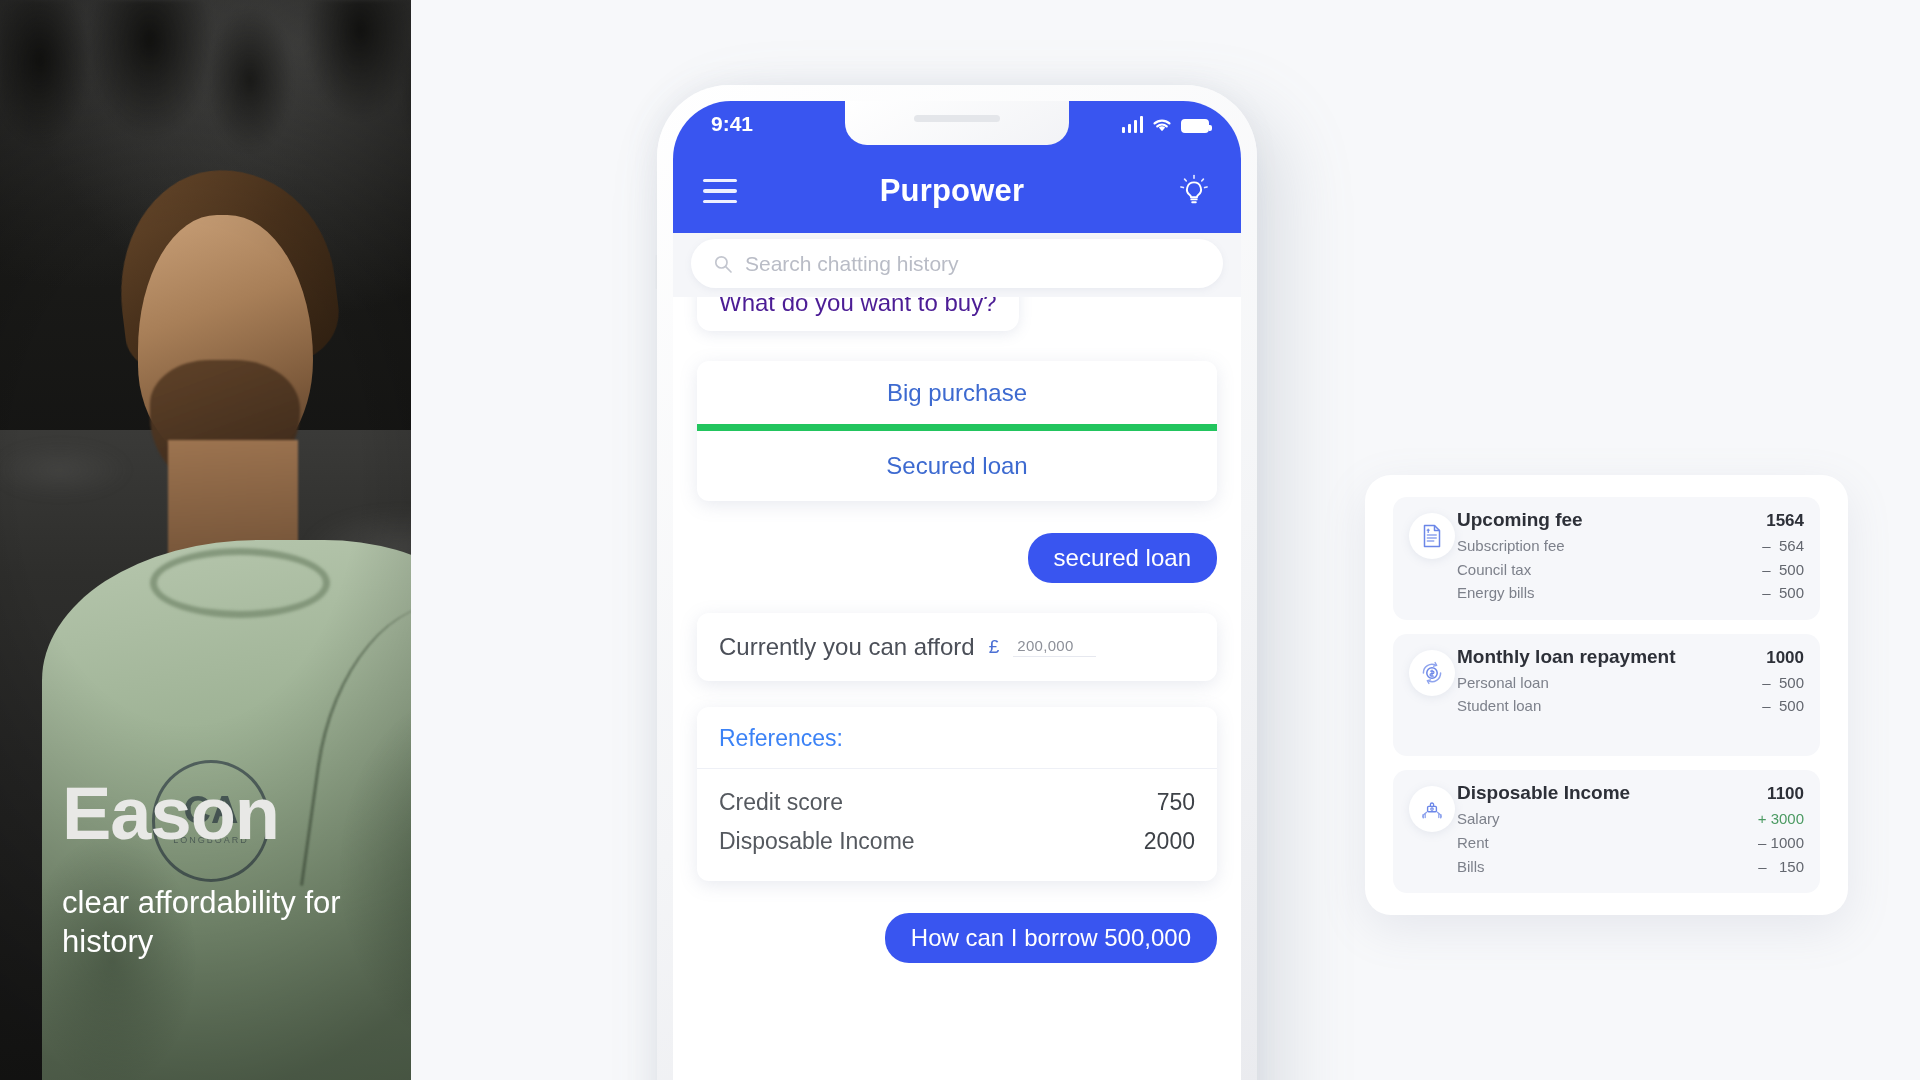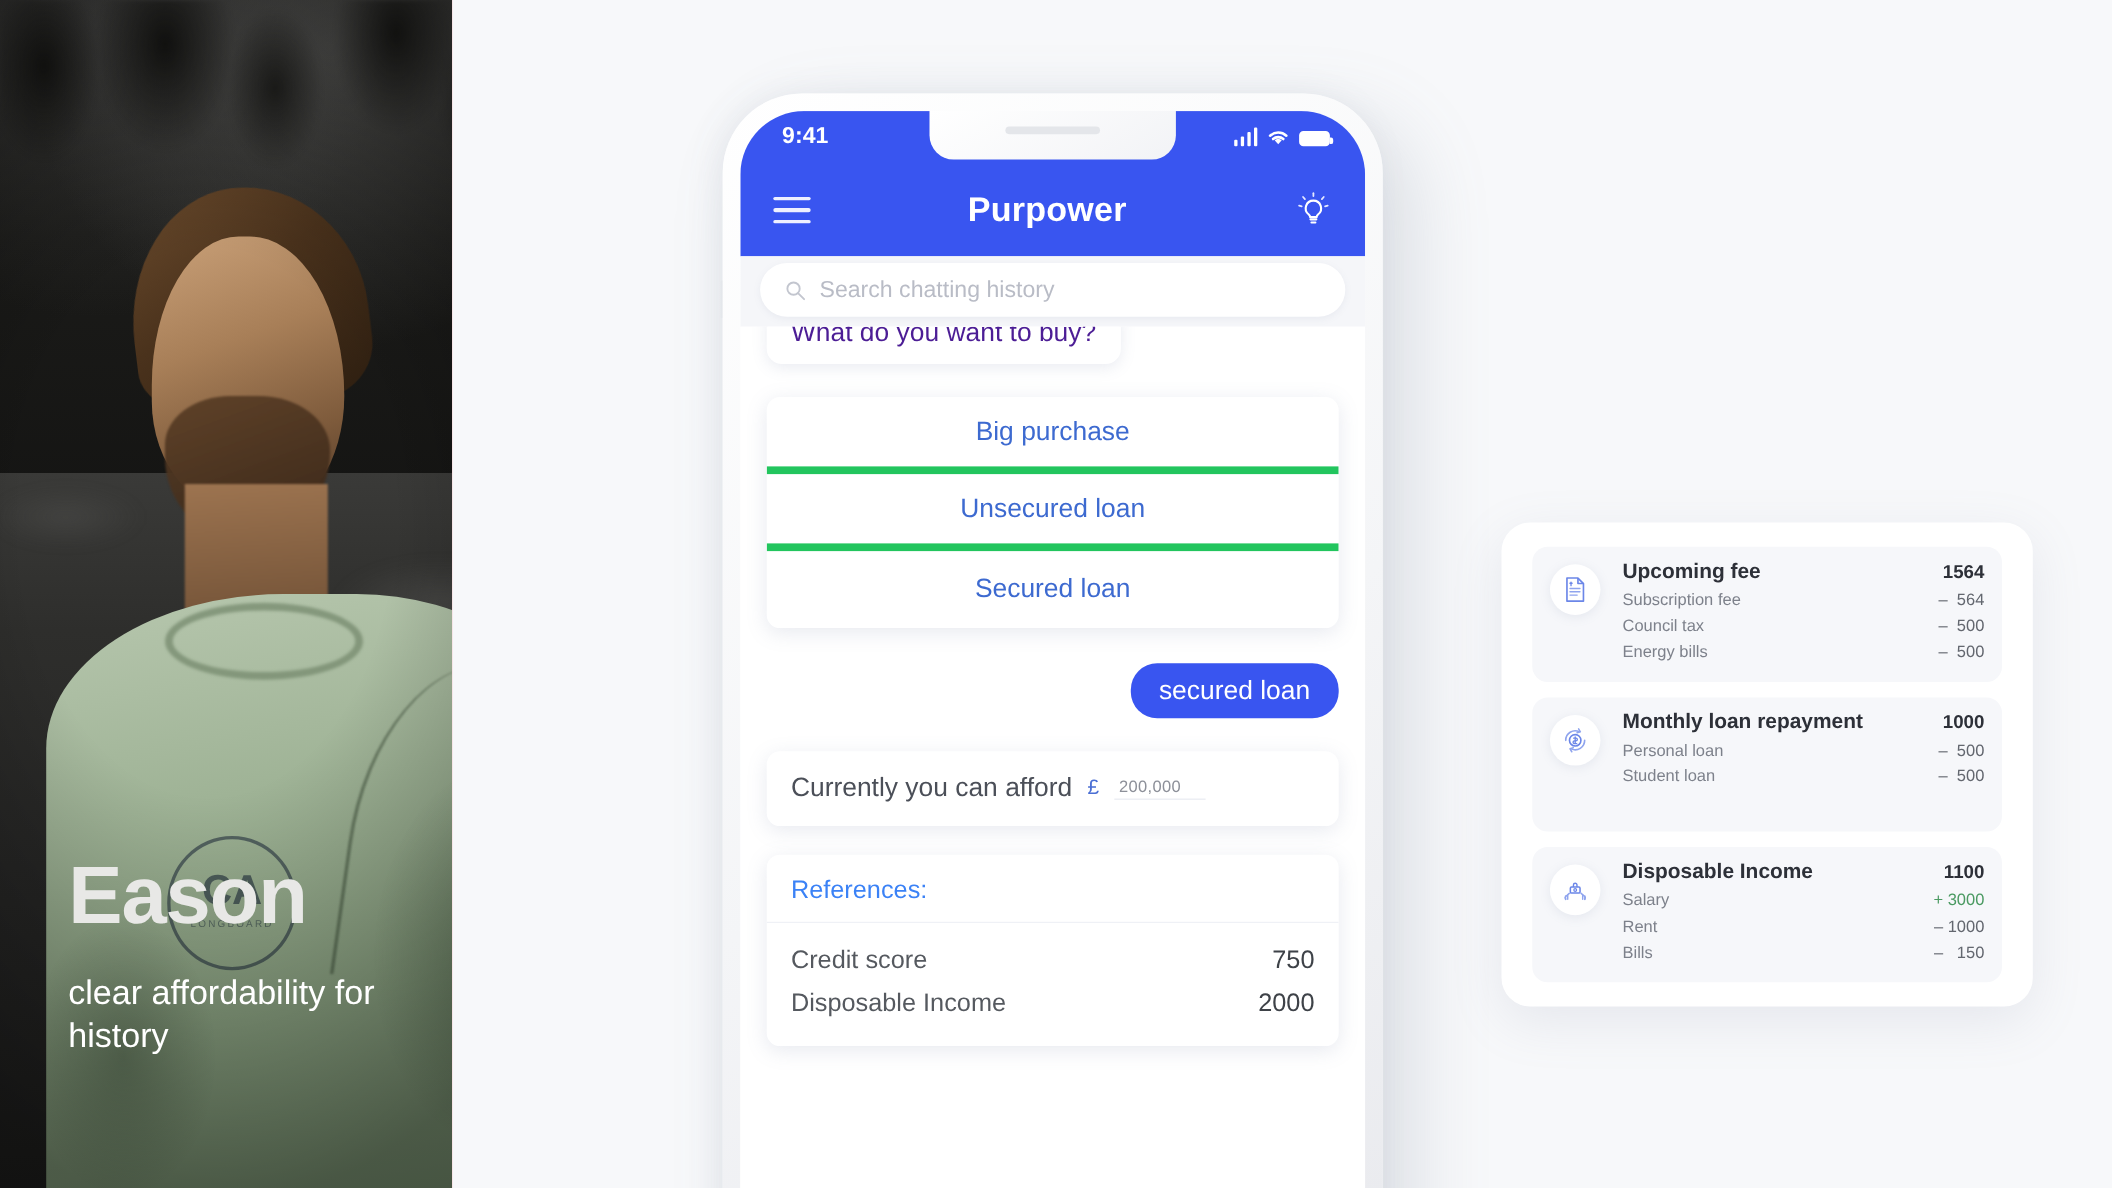--- a/index.html
+++ b/index.html
@@ -269,21 +269,21 @@
   .panel {
     position: absolute; left: 1365px; top: 475px;
     width: 483px; height: 440px;
     background: #ffffff; border-radius: 26px;
     box-shadow: 0 14px 46px rgba(125,138,165,.14);
     padding: 22px 28px;
     display: flex; flex-direction: column; gap: 14px;
   }
   .pcard {
     background: #f6f7fa; border-radius: 14px;
-    padding: 12px 16px; display: flex; gap: 20px; align-items: flex-start;
+    padding: 12px 16px; display: flex; gap: 2px; align-items: flex-start;
     flex: 1;
   }
   .pcard-ico {
     flex: 0 0 auto; width: 46px; height: 46px; border-radius: 50%;
     background: #ffffff; display: flex; align-items: center; justify-content: center;
     box-shadow: 0 2px 10px rgba(130,142,170,.14); margin-top: 4px;
   }
   .pcard-body { flex: 1; min-width: 0; }
   .pcard-top {
     display: flex; justify-content: space-between; align-items: baseline;
@@ -385,21 +385,20 @@
           <span class="search-ph">Search chatting history</span>
         </div>
       </div>
 
       <div class="chat">
 
         <div class="bubble-in">What do you want to buy?</div>
 
         <div class="option-card">
           <div class="option-row">Big purchase</div>
-          <div class="option-row">Unsecured loan</div>
           <div class="option-row">Secured loan</div>
         </div>
 
         <div class="bubble-out-wrap">
           <div class="bubble-out">secured loan</div>
         </div>
 
         <div class="afford-card">
           <span class="afford-label">Currently you can afford</span>
           <span class="afford-cur">£</span>
@@ -413,20 +412,23 @@
               <span>Credit score</span>
               <span class="ref-val">750</span>
             </div>
             <div class="ref-row">
               <span>Disposable Income</span>
               <span class="ref-val">2000</span>
             </div>
           </div>
         </div>
 
+        <div class="bubble-out-wrap">
+          <div class="bubble-out">How can I borrow 500,000</div>
+        </div>
 
       </div>
     </div>
   </div>
 
   <div class="panel">
 
     <div class="pcard">
       <div class="pcard-ico">
         <svg width="26" height="26" viewBox="0 0 26 26">

